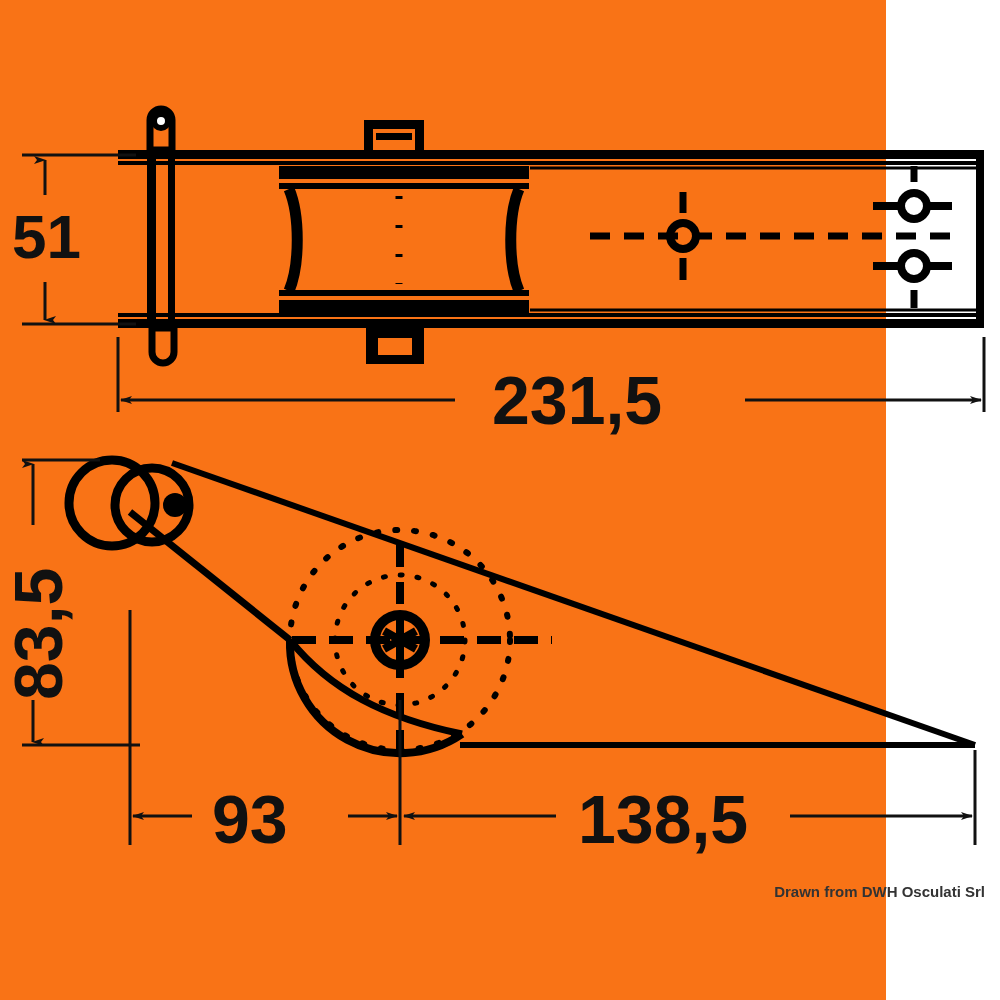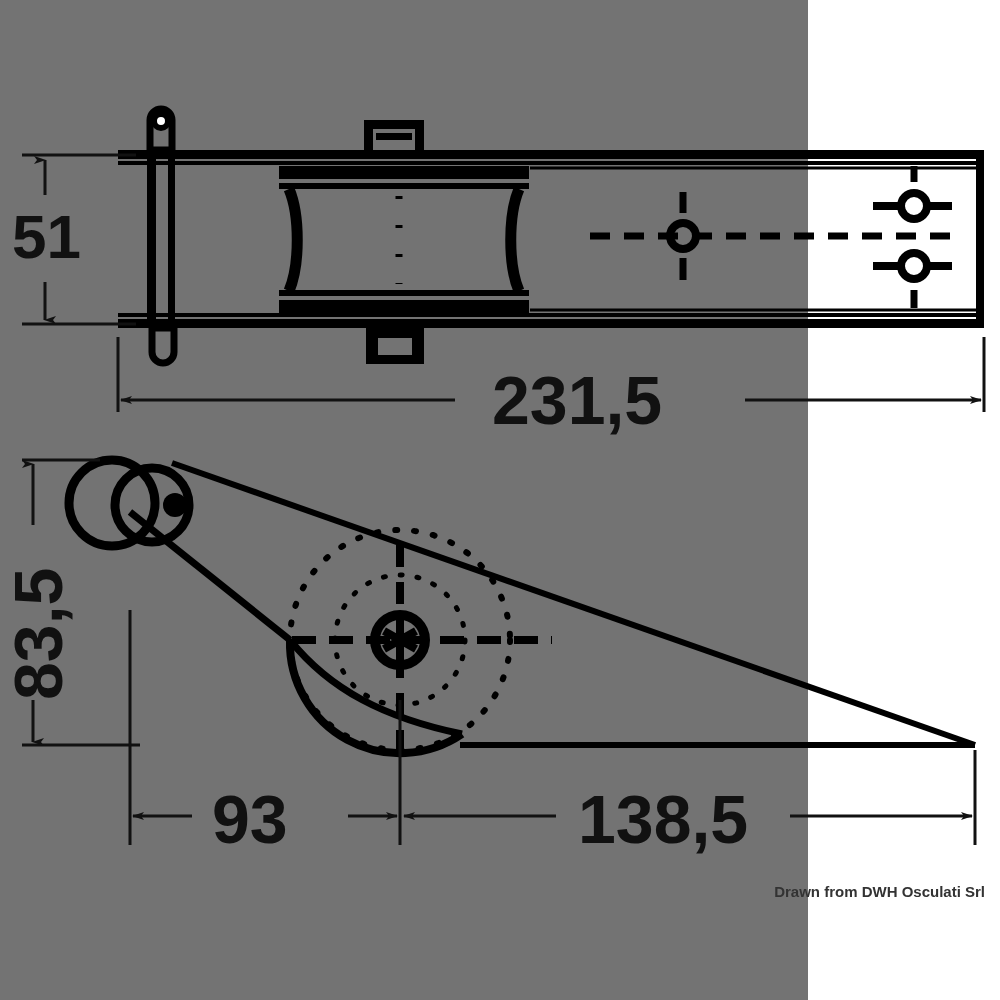--- a/index.html
+++ b/index.html
@@ -9,23 +9,23 @@
     background: #ffffff;
   }
   body {
     width: 1000px;
     height: 1000px;
     overflow: hidden;
     font-family: "Liberation Sans", sans-serif;
   }
   #drawing-sheet {
     position: relative;
-    width: 808px;
+    width: 886px;
     height: 1000px;
-    background: #737373;
+    background: #f97316;
   }
   #drawing-svg {
     position: absolute;
     left: 0;
     top: 0;
     width: 1000px;
     height: 1000px;
     display: block;
   }
   .dim-text {

